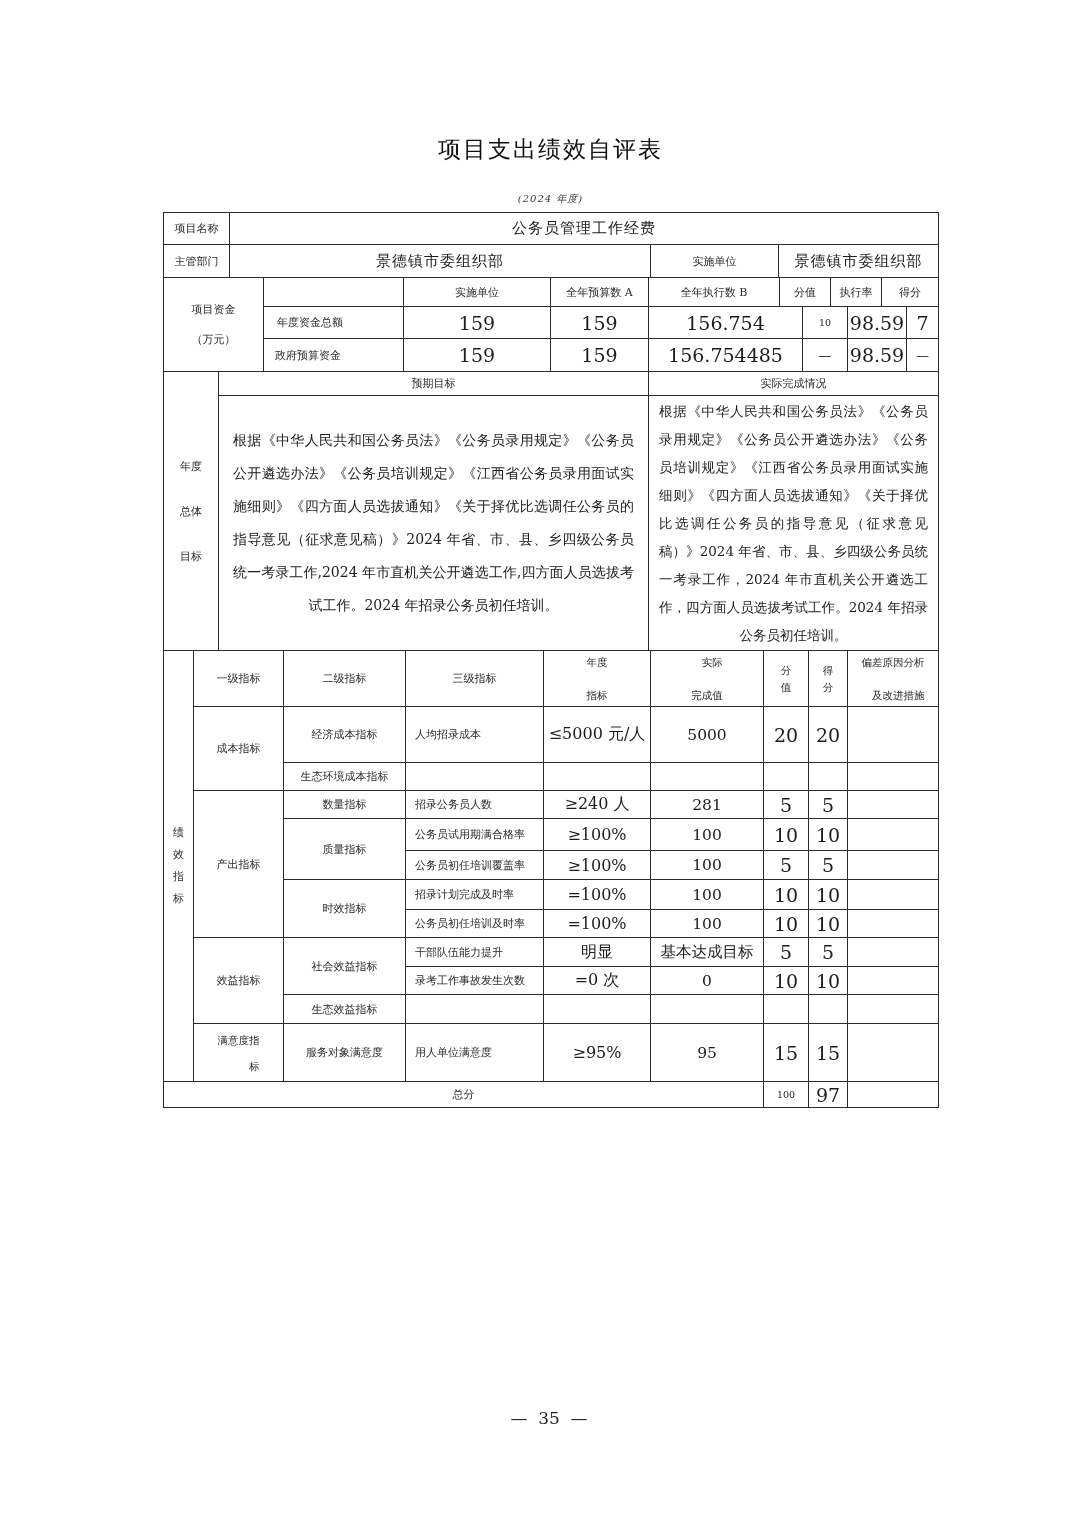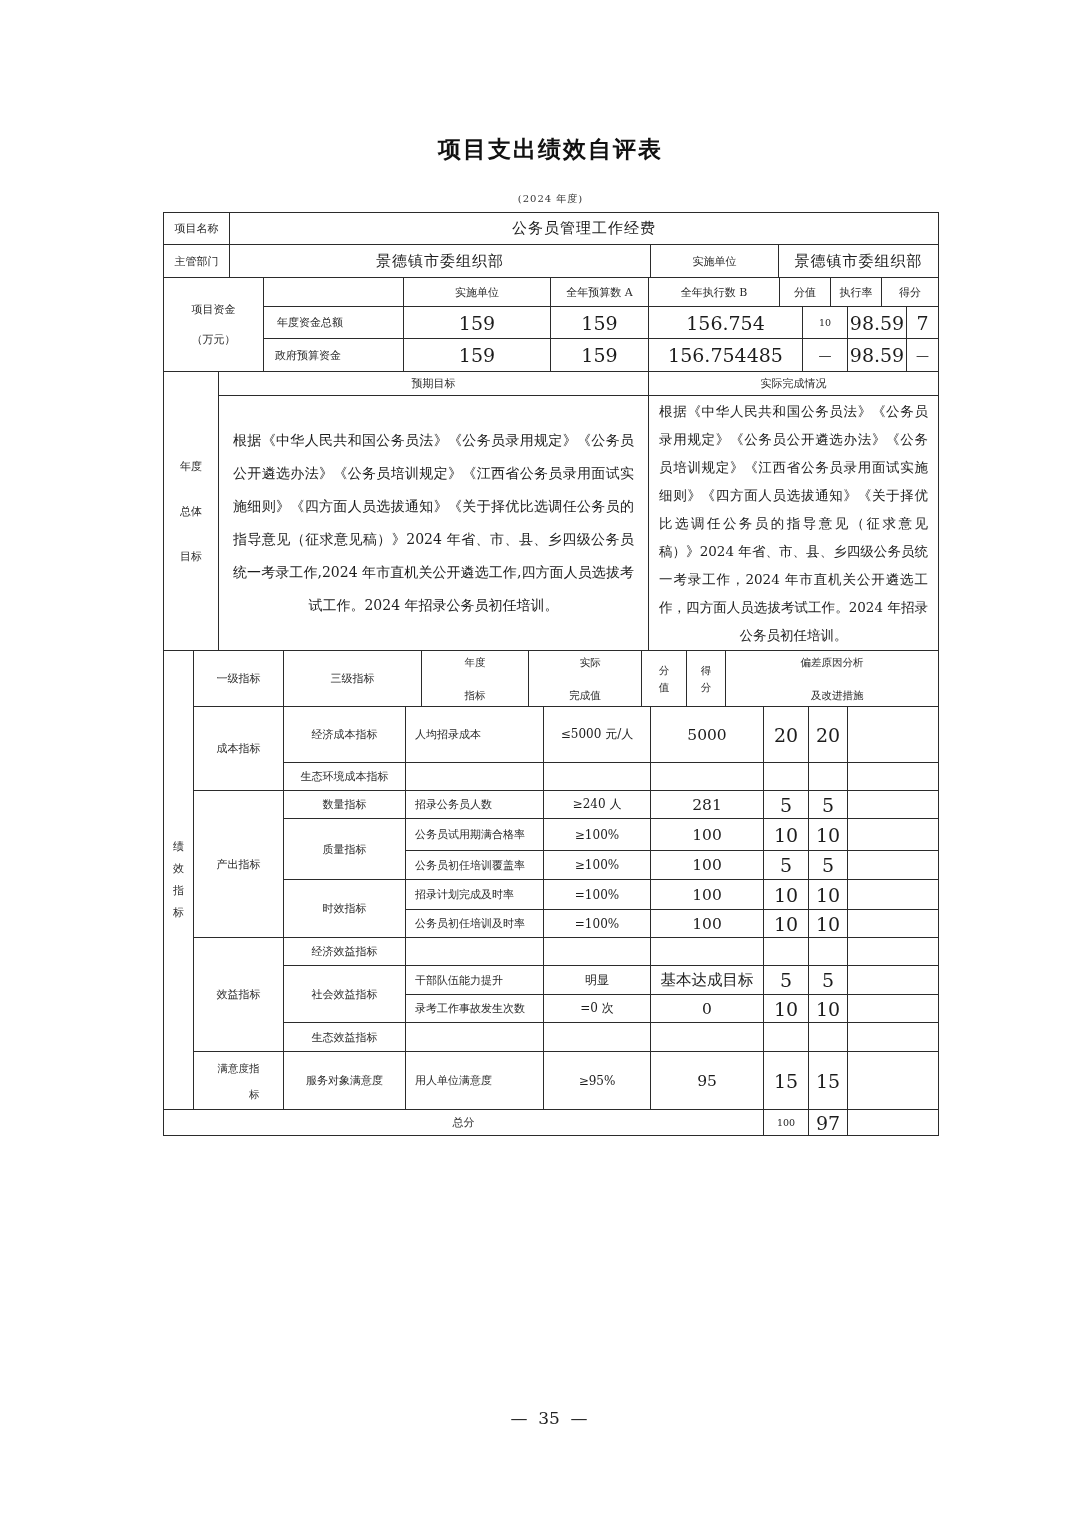--- a/index.html
+++ b/index.html
@@ -3,25 +3,25 @@
 <meta charset="utf-8">
 <style>
   html,body{margin:0;padding:0;}
   body{
     width:1074px;height:1520px;position:relative;background:#ffffff;
     font-family:"DejaVu Serif","Liberation Serif",serif;color:#1c1c1c;
     -webkit-font-smoothing:antialiased;
   }
   .title{
     position:absolute;left:163px;top:134px;width:775px;text-align:center;
-    font-size:23px;font-weight:bold;letter-spacing:2px;color:#111;
+    font-size:23px;font-weight:normal;letter-spacing:2px;color:#111;
   }
   .subtitle{
     position:absolute;left:163px;top:192px;width:775px;text-align:center;
-    font-size:10px;letter-spacing:1px;color:#333;
+    font-size:10px;letter-spacing:1px;color:#333;font-style:italic;
   }
   .tbl{
     position:absolute;left:163px;top:212px;width:775px;
     border-top:1px solid #2b2b2b;border-left:1px solid #2b2b2b;
     font-size:11px;
   }
   .r{display:flex;}
   .fr{display:flex;align-items:stretch;}
   .col{display:flex;flex-direction:column;}
   .f1{flex:1;min-width:0;}
@@ -37,21 +37,21 @@
   .num{font-size:19px;}
   .num-sm{font-size:9.5px;}
   .goal-label{line-height:45px;font-size:11px;}
   .perf-vlabel{line-height:22px;font-size:11px;}
   .funds-label{line-height:30px;font-size:11px;}
   .sat-label{line-height:26px;font-size:10.5px;}
   .hdr2{line-height:33px;font-size:10.5px;}
   .hdrv{line-height:17px;font-size:10.5px;}
   .para{font-size:14px;line-height:33px;padding:0 14px;text-align:justify;text-align-last:center;}
   .para2{font-size:13.5px;line-height:28px;padding:0 10px;text-align:justify;text-align-last:center;}
-  .target{font-size:12px;}
+  .target{font-size:16px;}
   .actualv{font-size:15.5px;}
   
   .c1{width:90px;} .c2{width:122px;} .c3{width:138px;} .ct{width:107px;}
   .ca{width:113px;} .cw{width:45px;} .cs{width:39px;} .cd{width:91px;border-right:1px solid #2b2b2b;}
   .footer{
     position:absolute;left:12px;top:1408px;width:1074px;text-align:center;
     font-size:17px;color:#222;white-space:pre;
   }
 </style>
 </head>
@@ -130,20 +130,21 @@
 
   <div class="fr">
     <div class="cell lbl pre perf-vlabel" style="width:30px">绩
 效
 指
 标</div>
     <div class="col f1">
 
       <div class="r" style="height:56px">
         <div class="cell lbl c1">一级指标</div>
+        <div class="cell lbl c2">二级指标</div>
         <div class="cell lbl c3">三级指标</div>
         <div class="cell lbl pre hdr2 ct">年度
 指标</div>
         <div class="cell lbl pre hdr2 ca">实际
 完成值</div>
         <div class="cell lbl pre hdrv cw">分
 值</div>
         <div class="cell lbl pre hdrv cs">得
 分</div>
         <div class="cell lbl pre hdr2 cd f1">偏差原因分析
@@ -227,29 +228,20 @@
                 <div class="cell cd f1"></div>
               </div>
             </div>
           </div>
         </div>
       </div>
 
       <div class="fr">
         <div class="cell lbl c1">效益指标</div>
         <div class="col f1">
-          <div class="r" style="height:28px">
-            <div class="cell lbl c2">经济效益指标</div>
-            <div class="cell c3"></div>
-            <div class="cell ct"></div>
-            <div class="cell ca"></div>
-            <div class="cell cw"></div>
-            <div class="cell cs"></div>
-            <div class="cell cd f1"></div>
-          </div>
           <div class="fr">
             <div class="cell lbl c2">社会效益指标</div>
             <div class="col f1">
               <div class="r" style="height:29px">
                 <div class="cell lbl left c3">干部队伍能力提升</div>
                 <div class="cell target ct">明显</div>
                 <div class="cell actualv ca">基本达成目标</div>
                 <div class="cell num cw">5</div>
                 <div class="cell num cs">5</div>
                 <div class="cell cd f1"></div>

